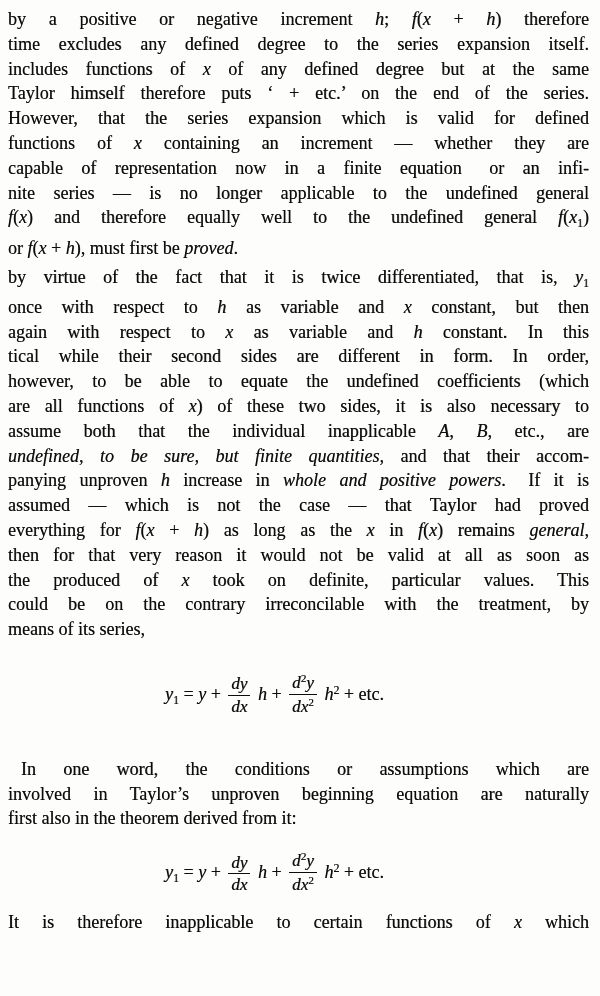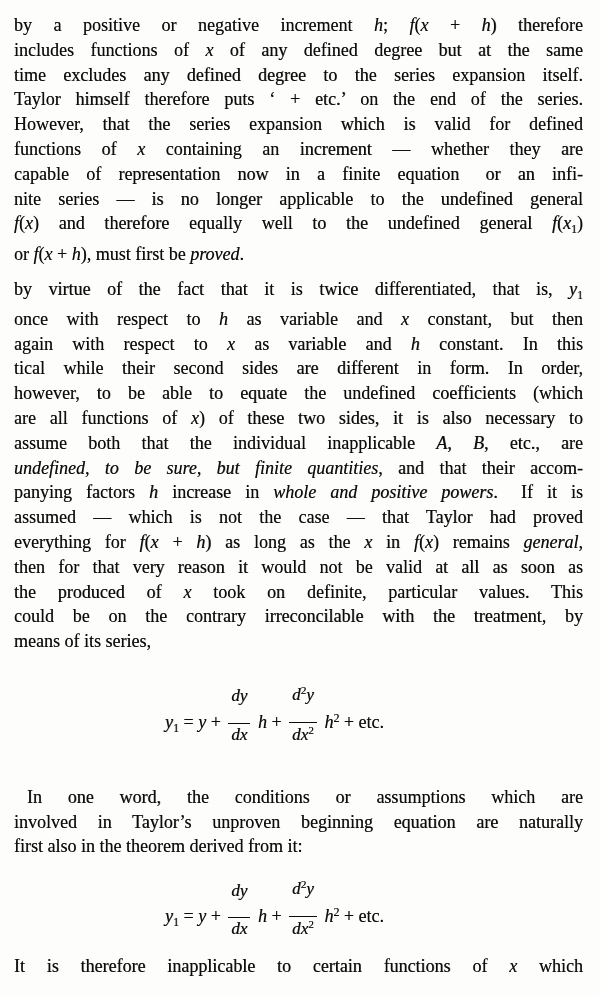--- a/index.html
+++ b/index.html
@@ -16,21 +16,21 @@
     box-sizing: border-box;
     width: 600px;
     height: 996px;
     padding: 3px 7px 0 4px;
     font-family: "Liberation Serif", "DejaVu Serif", serif;
     font-size: 18px;
     line-height: 24.8px;
     color: #0c0c0c;
     text-shadow: 0.35px 0.25px 0 rgba(10,10,10,0.6);
   }
-  .para { margin: 10px; }
+  .para { margin: 4px; }
   .line {
     text-align: justify;
     text-align-last: justify;
     white-space: normal;
   }
   .line.last { text-align-last: left; }
   .line.indent { text-indent: 13px; }
   .it { font-style: italic; }
   .sub {
     font-size: 0.66em;
@@ -56,53 +56,53 @@
     display: inline-block;
     vertical-align: -0.7em;
     text-align: center;
     line-height: 1.15;
     margin: 0 3px;
     font-size: 0.95em;
   }
   .frac .num {
     display: block;
     border-bottom: 1.5px solid currentColor;
-    padding: 0 3px 17px;
+    padding: 0 3px 1px;
   }
   .frac .den {
     display: block;
     padding-top: 1px;
   }
 </style>
 </head>
 <body>
 
 <main class="page" style="background: rgb(253, 253, 251); color: rgb(12, 12, 12);">
     <div class="para">
       <div class="line"><span>by a positive or negative increment </span><span class="it ">h</span><span>; </span><span class="it ">f</span><span>(</span><span class="it ">x</span><span> + </span><span class="it ">h</span><span>) therefore</span></div>
+      <div class="line"><span>time excludes any defined degree to the series expansion itself.</span></div>
       <div class="line"><span>includes functions of </span><span class="it ">x</span><span> of any defined degree but at the same</span></div>
-      <div class="line"><span>time excludes any defined degree to the series expansion itself.</span></div>
       <div class="line"><span>Taylor himself therefore puts ‘ + etc.’ on the end of the series.</span></div>
       <div class="line"><span>However, that the series expansion which is valid for defined</span></div>
       <div class="line"><span>functions of </span><span class="it ">x</span><span> containing an increment — whether they are</span></div>
       <div class="line"><span>capable of representation now in a finite equation  or an infi-</span></div>
       <div class="line"><span>nite series — is no longer applicable to the undefined general</span></div>
       <div class="line"><span class="it ">f</span><span>(</span><span class="it ">x</span><span>) and therefore equally well to the undefined general </span><span class="it ">f</span><span>(</span><span class="it ">x</span><span class="sub ">1</span><span>)</span></div>
       <div class="line last"><span>or </span><span class="it ">f</span><span>(</span><span class="it ">x</span><span> + </span><span class="it ">h</span><span>), must first be </span><span class="it ">proved</span><span>.</span></div>
     </div>
     <div class="para">
       <div class="line"><span>by virtue of the fact that it is twice differentiated, that is, </span><span class="it ">y</span><span class="sub ">1</span></div>
       <div class="line"><span>once with respect to </span><span class="it ">h</span><span> as variable and </span><span class="it ">x</span><span> constant, but then</span></div>
       <div class="line"><span>again with respect to </span><span class="it ">x</span><span> as variable and </span><span class="it ">h</span><span> constant. In this</span></div>
       <div class="line"><span>tical while their second sides are different in form. In order,</span></div>
       <div class="line"><span>however, to be able to equate the undefined coefficients (which</span></div>
       <div class="line"><span>are all functions of </span><span class="it ">x</span><span>) of these two sides, it is also necessary to</span></div>
       <div class="line"><span>assume both that the individual inapplicable </span><span class="it ">A</span><span>, </span><span class="it ">B</span><span>, etc., are</span></div>
       <div class="line"><span class="it ">undefined, to be sure, but finite quantities</span><span>, and that their accom-</span></div>
-      <div class="line"><span>panying factors </span><span class="it ">h</span><span> increase in </span><span class="it ">whole and positive powers</span><span>.  If it is</span></div>
+      <div class="line"><span>panying unproven </span><span class="it ">h</span><span> increase in </span><span class="it ">whole and positive powers</span><span>.  If it is</span></div>
       <div class="line"><span>assumed — which is not the case — that Taylor had proved</span></div>
       <div class="line"><span>everything for </span><span class="it ">f</span><span>(</span><span class="it ">x</span><span> + </span><span class="it ">h</span><span>) as long as the </span><span class="it ">x</span><span> in </span><span class="it ">f</span><span>(</span><span class="it ">x</span><span>) remains </span><span class="it ">general</span><span>,</span></div>
       <div class="line"><span>then for that very reason it would not be valid at all as soon as</span></div>
       <div class="line"><span>the produced of </span><span class="it ">x</span><span> took on definite, particular values. This</span></div>
       <div class="line"><span>could be on the contrary irreconcilable with the treatment, by</span></div>
       <div class="line last"><span>means of its series,</span></div>
     </div>
     <div class="equation eq-a"><span class="eq-inner"><span class="it ">y</span><span class="sub ">1</span><span> = </span><span class="it ">y</span><span> + </span><span class="frac"><span class="num"><span class="it ">dy</span></span><span class="den"><span class="it ">dx</span></span></span><span> </span><span class="it ">h</span><span> + </span><span class="frac"><span class="num"><span class="it ">d</span><span class="sup ">2</span><span class="it ">y</span></span><span class="den"><span class="it ">dx</span><span class="sup ">2</span></span></span><span> </span><span class="it ">h</span><span class="sup ">2</span><span> + etc.</span></span></div>
     <div class="para">
       <div class="line indent"><span>In one word, the conditions or assumptions which are</span></div>

